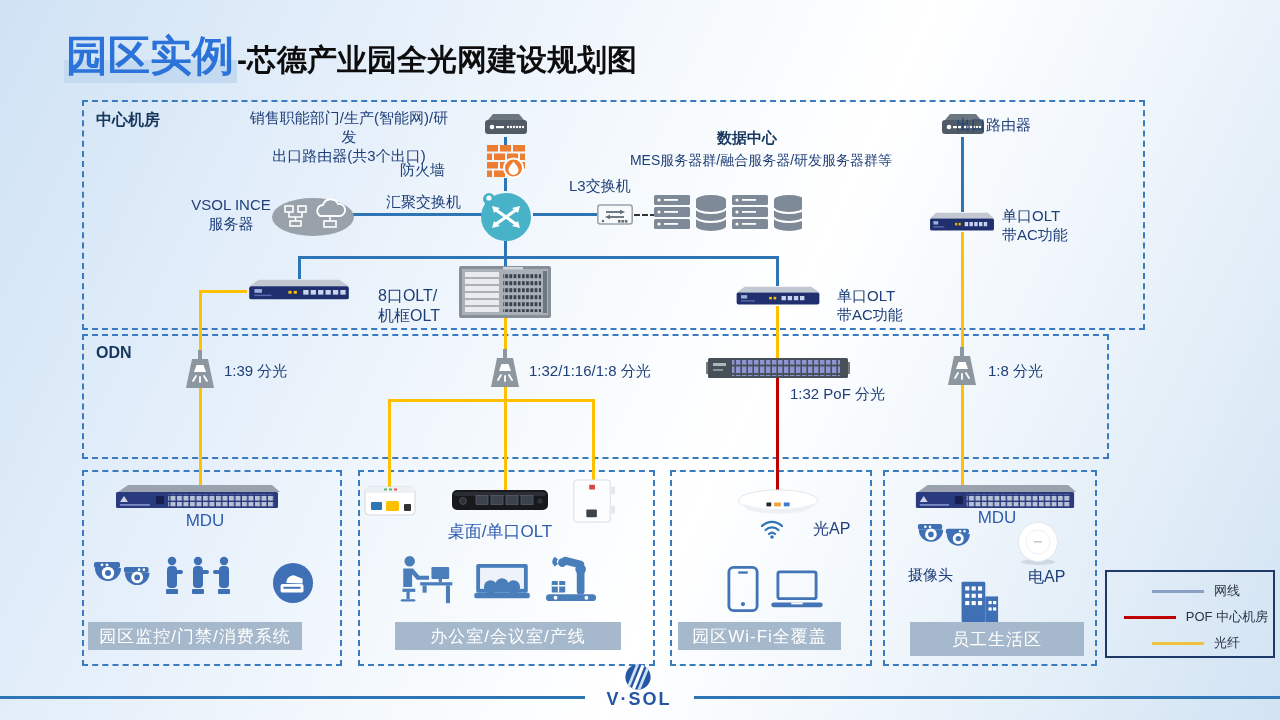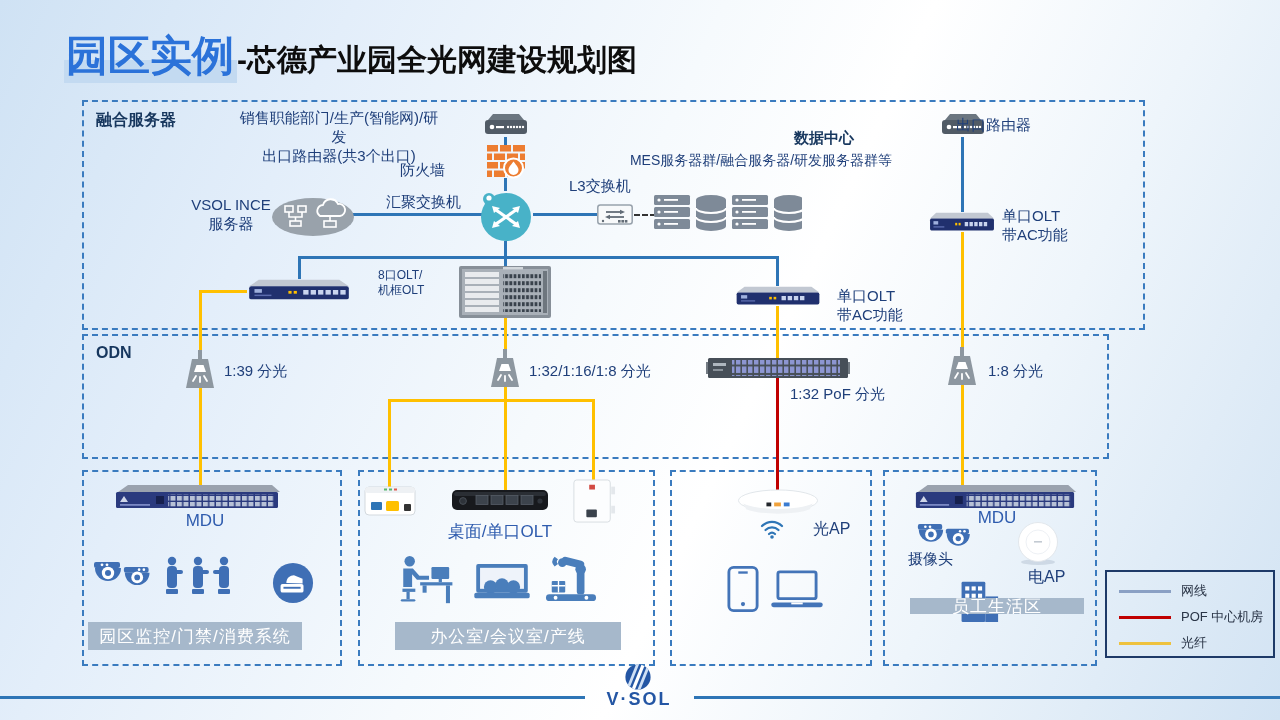--- a/index.html
+++ b/index.html
@@ -8,47 +8,47 @@
     background:linear-gradient(115deg,#cfe2f4 0%,#e3eefa 22%,#f6fafd 45%,#ffffff 58%,#eef5fb 75%,#d2e3f3 100%);}
   .title{position:absolute;left:64px;top:28px;white-space:nowrap;}
   .t-hl{font-size:42px;font-weight:bold;color:#2b72d9;
     background:linear-gradient(to bottom,rgba(0,0,0,0) 54%,#c3daf1 54%);padding:0 3px 4px 2px;}
   .t-rest{font-size:30px;font-weight:bold;color:#0d0d0d;}
   .dashed{position:absolute;border:2px dashed #3a7bbf;}
   .solidbox{position:absolute;border:2px solid #1e3a68;}
   .box-label{position:absolute;left:12px;top:8px;font-weight:bold;color:#17375e;font-size:16px;}
   .lbl{position:absolute;color:#1f3f7a;font-size:15px;line-height:1.28;white-space:nowrap;}
   .lbl.center{text-align:center;white-space:normal;}
-  .lbl.bold{font-weight:bold;text-align:right;}
+  .lbl.bold{font-weight:bold;}
   .dev{position:absolute;}
   .dev svg{display:block;width:100%;height:100%;}
   .ln{position:absolute;}
   .ln.h{height:3px;} .ln.v{width:3px;}
   .blue{background:#2e75b6;} .yellow{background:#ffc000;} .red{background:#c00000;}
   .dash-link{position:absolute;border-top:2px dashed #333;}
   .zone-bar{position:absolute;background:#a6b8cb;color:#fff;font-size:17px;
     display:flex;align-items:center;justify-content:center;letter-spacing:1px;}
   .dev-label{position:absolute;color:#2f5cae;font-size:17px;text-align:center;}
-  .legend-row{display:flex;align-items:center;height:26px;padding-left:12px;}
+  .legend-row{display:flex;align-items:center;height:26px;padding-left:12px;justify-content:center;}
   .leg-line{width:52px;height:3px;margin-right:10px;flex:none;}
   .leg-text{font-size:13px;color:#2a3547;white-space:nowrap;}
   .footer-brand{position:absolute;font-size:18px;font-weight:bold;color:#2456a4;
     letter-spacing:2px;text-align:center;}
 </style>
 </head>
 <body>
 
 <div class="slide">
 
   <div class="title">
     <span class="t-hl">园区实例</span><span class="t-rest">-芯德产业园全光网建设规划图</span>
   </div>
 
   <div class="dashed" style="left:82px;top:100px;width:1059px;height:226px">
-    <div class="box-label">融合服务器</div>
+    <div class="box-label">中心机房</div>
   </div>
   <div class="dashed" style="left:82px;top:334px;width:1023px;height:121px">
     <div class="box-label">ODN</div>
   </div>
   <div class="dashed" style="left:82px;top:470px;width:256px;height:192px"></div>
   <div class="dashed" style="left:358px;top:470px;width:293px;height:192px"></div>
   <div class="dashed" style="left:670px;top:470px;width:198px;height:192px"></div>
   <div class="dashed" style="left:883px;top:470px;width:210px;height:192px"></div>
 
   <div class="ln v blue" style="left:504px;top:137px;height:9px"></div>
@@ -307,39 +307,39 @@
         </g>
         <g fill="#c9d4ee">
           <rect x="54" y="13" width="5" height="5"></rect>
           <rect x="61" y="13" width="5" height="5"></rect>
           <rect x="68" y="13" width="5" height="5"></rect>
           <rect x="75" y="13" width="5" height="5"></rect>
         </g>
       </svg>
   </div>
 
-  <div class="lbl center" style="left:233px;top:108px;width:212px">
+  <div class="lbl center" style="left:243px;top:108px;width:212px">
     <div>销售职能部门/生产(智能网)/研发</div>
     <div>出口路由器(共3个出口)</div>
   </div>
   <div class="lbl" style="left:400px;top:160px">防火墙</div>
   <div class="lbl" style="left:386px;top:192px">汇聚交换机</div>
   <div class="lbl center" style="left:185px;top:195px;width:92px">
     <div>VSOL INCE</div>
     <div>服务器</div>
   </div>
   <div class="lbl" style="left:569px;top:176px">L3交换机</div>
   <div class="lbl bold center" style="left:640px;top:128px;width:214px;color:#17375e">数据中心</div>
   <div class="lbl center" style="left:616px;top:152px;width:290px;font-size:14px">MES服务器群/融合服务器/研发服务器群等</div>
   <div class="lbl" style="left:956px;top:115px">出口路由器</div>
   <div class="lbl" style="left:1002px;top:206px">
     <div>单口OLT</div>
     <div>带AC功能</div>
   </div>
-  <div class="lbl" style="left:378px;top:268px;font-size:12px">
+  <div class="lbl" style="left:378px;top:286px;font-size:16px">
     <div>8口OLT/</div>
     <div>机框OLT</div>
   </div>
   <div class="lbl" style="left:837px;top:286px">
     <div>单口OLT</div>
     <div>带AC功能</div>
   </div>
 
   <div class="dev" style="left:183px;top:350px;width:34px;height:40px">
     <svg viewBox="0 0 34 40">
@@ -574,20 +574,21 @@
         <circle cx="17" cy="41" r="2.2" fill="#4374b8"></circle>
       </svg>
   </div>
   <div class="dev" style="left:770px;top:570px;width:54px;height:42px">
     <svg viewBox="0 0 54 44">
         <rect x="7" y="2" width="40" height="28" rx="2" fill="none" stroke="#4374b8" stroke-width="3"></rect>
         <rect x="0" y="34" width="54" height="5" rx="2.5" fill="#4374b8"></rect>
         <rect x="21" y="34" width="12" height="2" fill="#fff"></rect>
       </svg>
   </div>
+  <div class="zone-bar" style="left:678px;top:622px;width:163px;height:28px">园区Wi-Fi全覆盖</div>
 
   <div class="dev" style="left:912px;top:484px;width:166px;height:26px">
     <svg viewBox="0 0 170 26" preserveAspectRatio="none">
         <defs>
           <pattern id="mp2" width="6.5" height="6" patternUnits="userSpaceOnUse">
             <rect width="5" height="4.6" fill="#b7c1d6"></rect>
           </pattern>
         </defs>
         <path d="M6 8 L16 1 H160 L168 8 Z" fill="#9aa2ae"></path>
         <rect x="4" y="8" width="162" height="16" rx="1.5" fill="#2a3a7e"></rect>
@@ -610,21 +611,21 @@
         <g transform="translate(30,7) scale(0.95)">
           <rect x="2" y="0" width="26" height="6" rx="2"></rect>
           <circle cx="18" cy="2.8" r="1.4" fill="#fff"></circle>
           <circle cx="23" cy="2.8" r="1.4" fill="#fff"></circle>
           <path d="M3 6 a13 13 0 0 0 26 0 Z"></path>
           <circle cx="16" cy="11" r="6.2" fill="#fff"></circle>
           <circle cx="16" cy="11" r="3"></circle>
         </g>
       </svg>
   </div>
-  <div class="lbl" style="left:908px;top:549px">摄像头</div>
+  <div class="lbl" style="left:908px;top:565px">摄像头</div>
 
   <div class="dev" style="left:1014px;top:522px;width:48px;height:44px">
     <svg viewBox="0 0 48 44">
         <ellipse cx="24" cy="40" rx="17" ry="3" fill="rgba(90,110,140,0.18)"></ellipse>
         <circle cx="24" cy="20" r="19.5" fill="#fff" stroke="#e2e7ec"></circle>
         <circle cx="24" cy="20" r="12" fill="none" stroke="#eef1f5"></circle>
         <rect x="20" y="19" width="8" height="1.6" fill="#c3cad2"></rect>
       </svg>
   </div>
   <div class="lbl" style="left:1028px;top:567px;font-size:16px">电AP</div>
@@ -643,21 +644,21 @@
           <rect x="18" y="23" width="4.5" height="4.5"></rect>
           <rect x="25" y="23" width="4.5" height="4.5"></rect>
           <rect x="32" y="23" width="4.5" height="4.5"></rect>
           <rect x="43.5" y="23" width="3.5" height="3.5"></rect>
           <rect x="48.5" y="23" width="3.5" height="3.5"></rect>
           <rect x="43.5" y="30" width="3.5" height="3.5"></rect>
           <rect x="48.5" y="30" width="3.5" height="3.5"></rect>
         </g>
       </svg>
   </div>
-  <div class="zone-bar" style="left:910px;top:598px;width:174px;height:16px">员工生活区</div>
+  <div class="zone-bar" style="left:910px;top:622px;width:174px;height:34px">员工生活区</div>
 
   <div class="solidbox" style="left:1105px;top:570px;width:170px;height:88px;padding-top:6px;box-sizing:border-box">
     <div class="legend-row">
       <span class="leg-line" style="background:#8aa0c4"></span>
       <span class="leg-text">网线</span>
     </div>
     <div class="legend-row">
       <span class="leg-line" style="background:#c00000"></span>
       <span class="leg-text">POF 中心机房</span>
     </div>

